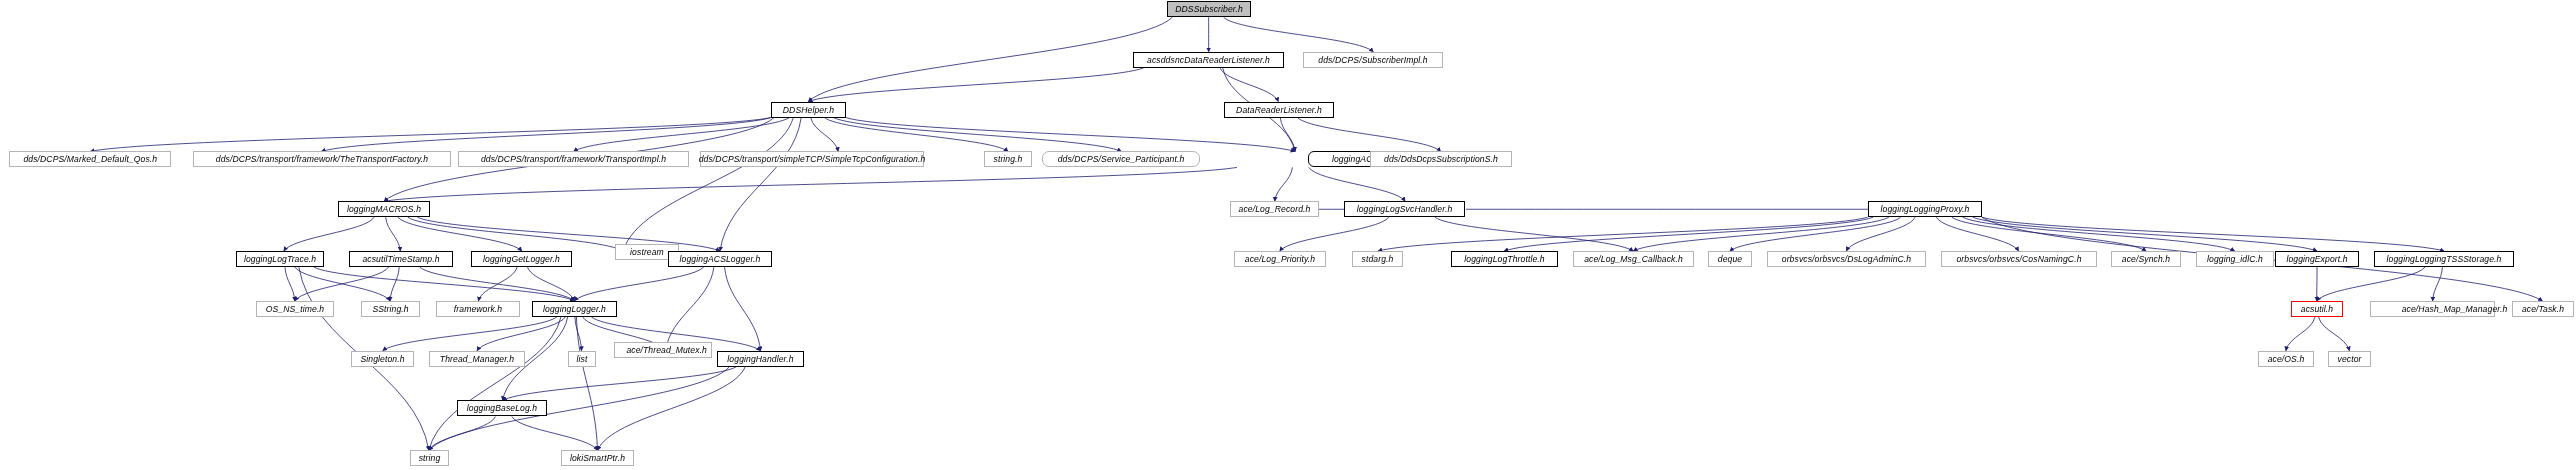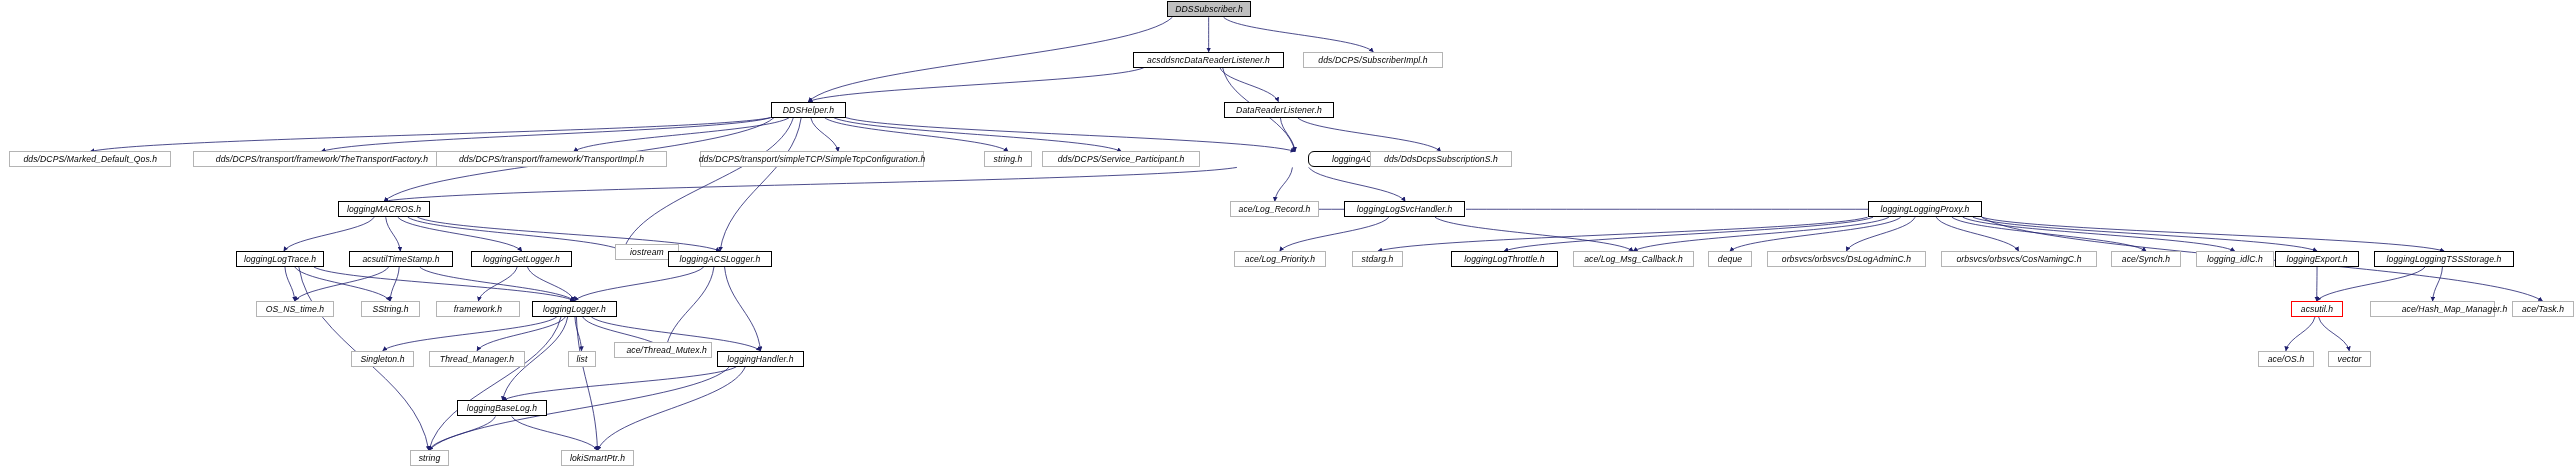--- a/index.html
+++ b/index.html
@@ -153,30 +153,30 @@
     </div>
     <div class="node local" style="left: 1224px; top: 102px; width: 110px;">
       <span class="node-label">DataReaderListener.h</span>
     </div>
     <div class="node " style="left: 9.3px; top: 151px; width: 162px;">
       <span class="node-label">dds/DCPS/Marked_Default_Qos.h</span>
     </div>
     <div class="node " style="left: 193px; top: 151px; width: 258px;">
       <span class="node-label">dds/DCPS/transport/framework/TheTransportFactory.h</span>
     </div>
-    <div class="node " style="left: 436px; top: 151px; width: 231px;">
+    <div class="node " style="left: 458px; top: 151px; width: 231px;">
       <span class="node-label">dds/DCPS/transport/framework/TransportImpl.h</span>
     </div>
     <div class="node " style="left: 700px; top: 151px; width: 224px;">
       <span class="node-label">dds/DCPS/transport/simpleTCP/SimpleTcpConfiguration.h</span>
     </div>
     <div class="node " style="left: 984px; top: 151px; width: 48px;">
       <span class="node-label">string.h</span>
     </div>
-    <div class="node " style="left: 1042px; top: 151px; width: 158px;">
+    <div class="node " style="left: 1042px; top: 151px; width: 158px; border-radius: 7px;">
       <span class="node-label">dds/DCPS/Service_Participant.h</span>
     </div>
     <div class="node local" style="left: 1308px; top: 151px; width: 140px; border-radius: 6px;">
       <span class="node-label">loggingACEMACROS.h</span>
     </div>
     <div class="node " style="left: 1370px; top: 151px; width: 142px;">
       <span class="node-label">dds/DdsDcpsSubscriptionS.h</span>
     </div>
     <div class="node local" style="left: 338px; top: 201px; width: 92px;">
       <span class="node-label">loggingMACROS.h</span>

